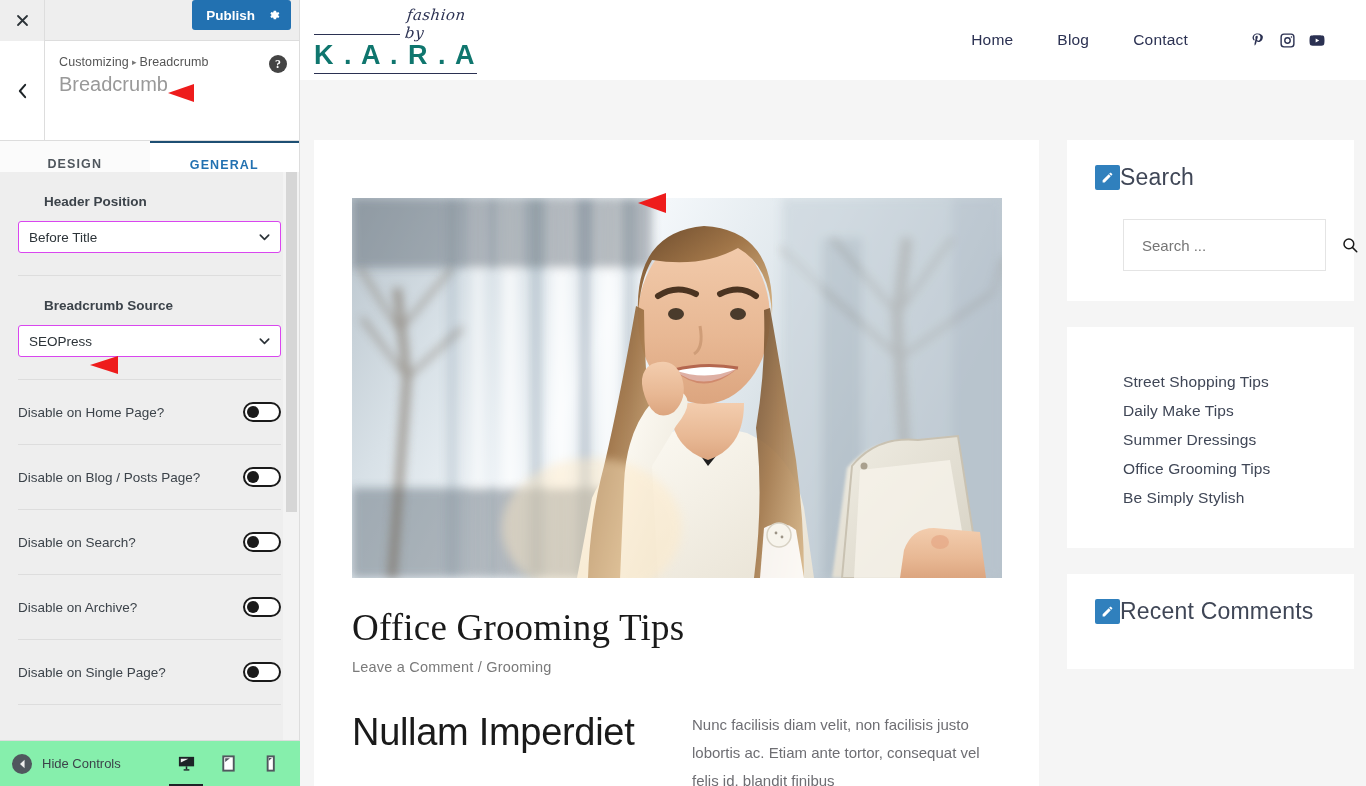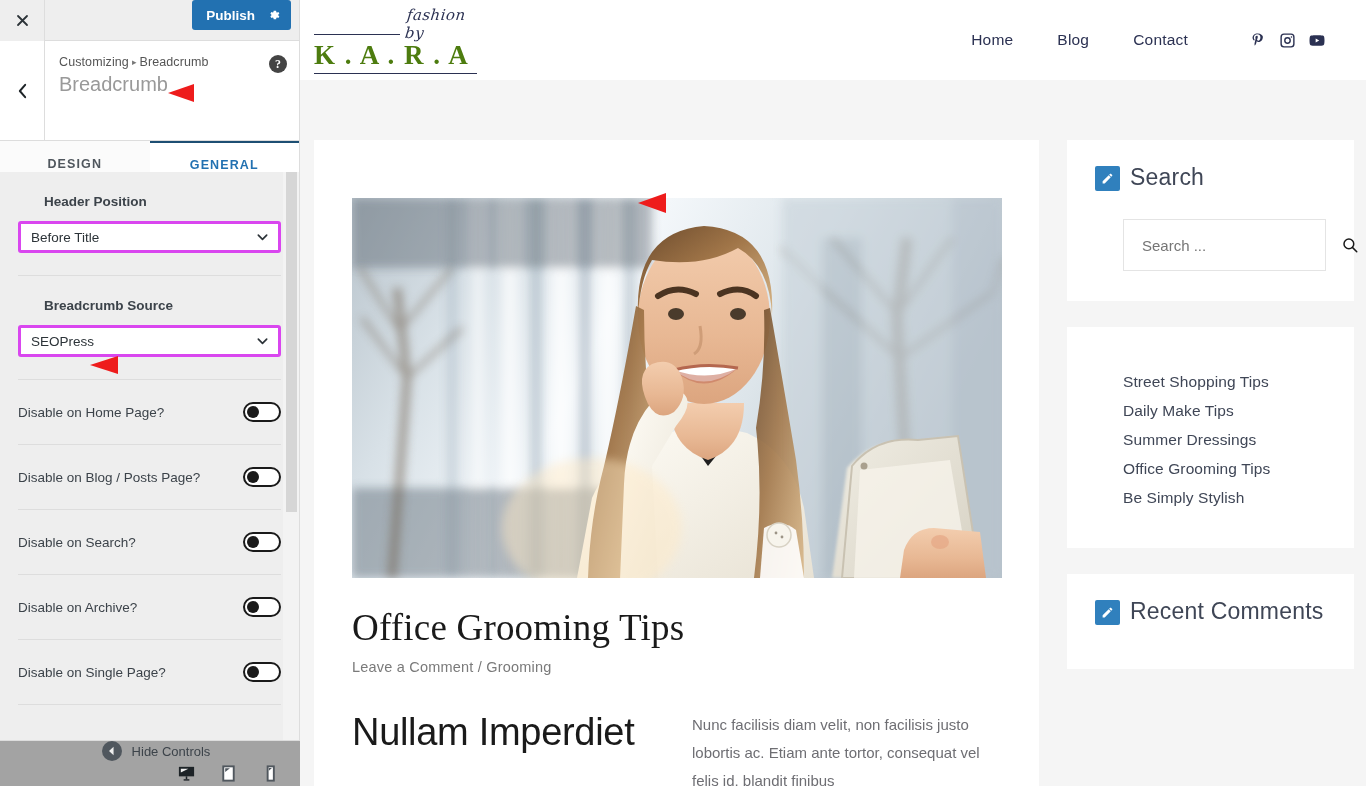--- a/index.html
+++ b/index.html
@@ -67,21 +67,21 @@
     position: absolute; top: 172px; left: 0; right: 0; bottom: 46px;
     background: #eee; overflow: hidden;
   }
   .cz-scroll-track { position: absolute; right: 0; top: 0; width: 16px; height: 100%; background: #f3f3f3; }
   .cz-scroll-thumb { position: absolute; right: 2px; top: 0px; width: 11px; height: 340px; background: #d6d6d6; border-radius: 0; }
 
   .cz-section { padding: 0 18px; }
   .field { padding-top: 22px; }
   .field-label { font-size: 13.5px; color: #3c434a; font-weight: 700; margin-bottom: 12px; padding-left: 26px; }
   .select-box {
-    position: relative; height: 32px; background: #fff; border: 3px solid #d946ef;
+    position: relative; height: 32px; background: #fff; border: 1px solid #d946ef;
     border-radius: 3px; display: flex; align-items: center; padding: 0 30px 0 10px;
     font-size: 13.5px; color: #2c3338; cursor: pointer;
   }
   .select-box .chev {
     position: absolute; right: 9px; top: 50%; transform: translateY(-50%);
     width: 13px; height: 13px;
   }
   .divider { height: 1px; background: #ddd; margin: 22px 0 0 0; }
 
   .toggle-row {
@@ -93,23 +93,22 @@
     width: 38px; height: 20px; border-radius: 10px; background: #fff;
     border: 2px solid #1a1a1a; position: relative; cursor: pointer; flex: none;
   }
   .switch .knob {
     position: absolute; left: 2px; top: 2px; width: 12px; height: 12px;
     border-radius: 50%; background: #1a1a1a;
   }
 
   .cz-footer {
     position: absolute; left: 0; bottom: 0; width: 300px; height: 46px;
-    background: #a3a3a3; border-top: 1px solid #ddd; display: flex; align-items: center;
+    background: #86efac; border-top: 1px solid #ddd; display: flex; align-items: center;
     padding-left: 12px;
-    flex-direction: column;
   }
   .hide-controls { display: flex; align-items: center; gap: 10px; cursor: pointer; }
   .hide-controls .circ {
     width: 20px; height: 20px; border-radius: 50%; background: #50575e;
     display: flex; align-items: center; justify-content: center;
   }
   .hide-controls .circ svg { width: 9px; height: 10px; fill: #eee; }
   .hide-controls span { font-size: 13px; color: #3c434a; }
   .devices { margin-left: auto; display: flex; align-items: center; gap: 18px; padding-right: 18px; }
   .dev { width: 24px; height: 24px; display: flex; align-items: center; justify-content: center; cursor: pointer; position: relative; }
@@ -128,22 +127,22 @@
     padding: 0 40px 0 14px; position: relative;
   }
   .logo { display: flex; flex-direction: column; align-items: flex-start; width: 175px; }
   .logo-top { display: flex; align-items: flex-end; gap: 6px; width: 100%; }
   .logo-rule { flex: 0 0 86px; height: 1px; background: #2b3152; margin-bottom: 7px; }
   .logo-script {
     font-family: "DejaVu Serif", serif; font-style: italic; font-size: 15px;
     color: #2b3152; letter-spacing: .5px; transform: skewX(-6deg);
   }
   .logo-main {
-    font-family: Liberation Serif, serif; font-weight: 700; font-size: 27px;
-    color: #4d7c0f; letter-spacing: 1.5px; line-height: 1.08; margin-top: -1px;
+    font-family: Liberation Sans, sans-serif; font-weight: 700; font-size: 27px;
+    color: #0f766e; letter-spacing: 1.5px; line-height: 1.08; margin-top: -1px;
   }
   .logo-bottom-rule { width: 163px; height: 1px; background: #2b3152; margin-top: 3px; }
 
   .site-nav { margin-left: auto; display: flex; align-items: center; gap: 36px; }
   .nav-link {
     font-size: 15.5px; color: #2b3152; text-decoration: none; letter-spacing: .2px;
     cursor: pointer;
     margin-left: 8px;
   }
   .socials { display: flex; align-items: center; gap: 12px; margin-left: 24px; }
@@ -168,21 +167,21 @@
   .post-meta { font-size: 14.5px; color: #7a7a7a; margin-top: 10px; letter-spacing: .2px; }
   .post-body { display: flex; gap: 40px; margin-top: 36px; }
   .post-h2 {
     font-size: 38px; font-weight: 400; color: #1a1a1a; line-height: 1.12;
     width: 300px; letter-spacing: -.3px;
   }
   .post-p { flex: 1; font-size: 15px; line-height: 1.85; color: #6e6e73; }
 
   .side-col { width: 287px; margin-top: 60px; }
   .widget { background: #fff; padding: 24px 28px 30px 28px; margin-bottom: 26px; }
-  .widget-head { display: flex; align-items: flex-end; gap: 10px; }
+  .widget-head { display: flex; align-items: center; }
   .edit-badge {
     width: 25px; height: 25px; background: #3080bd; border-radius: 2px;
     display: flex; align-items: center; justify-content: center; cursor: pointer; flex: none;
   }
   .edit-badge svg { width: 13px; height: 13px; fill: #fff; }
   .widget-title { font-size: 23px; color: #3f4656; font-weight: 400; letter-spacing: .2px; }
   .search-box {
     margin: 28px 0 0 28px; height: 52px; border: 1px solid #e4e4e4;
     display: flex; align-items: center; padding: 0 16px 0 18px; position: relative;
   }

